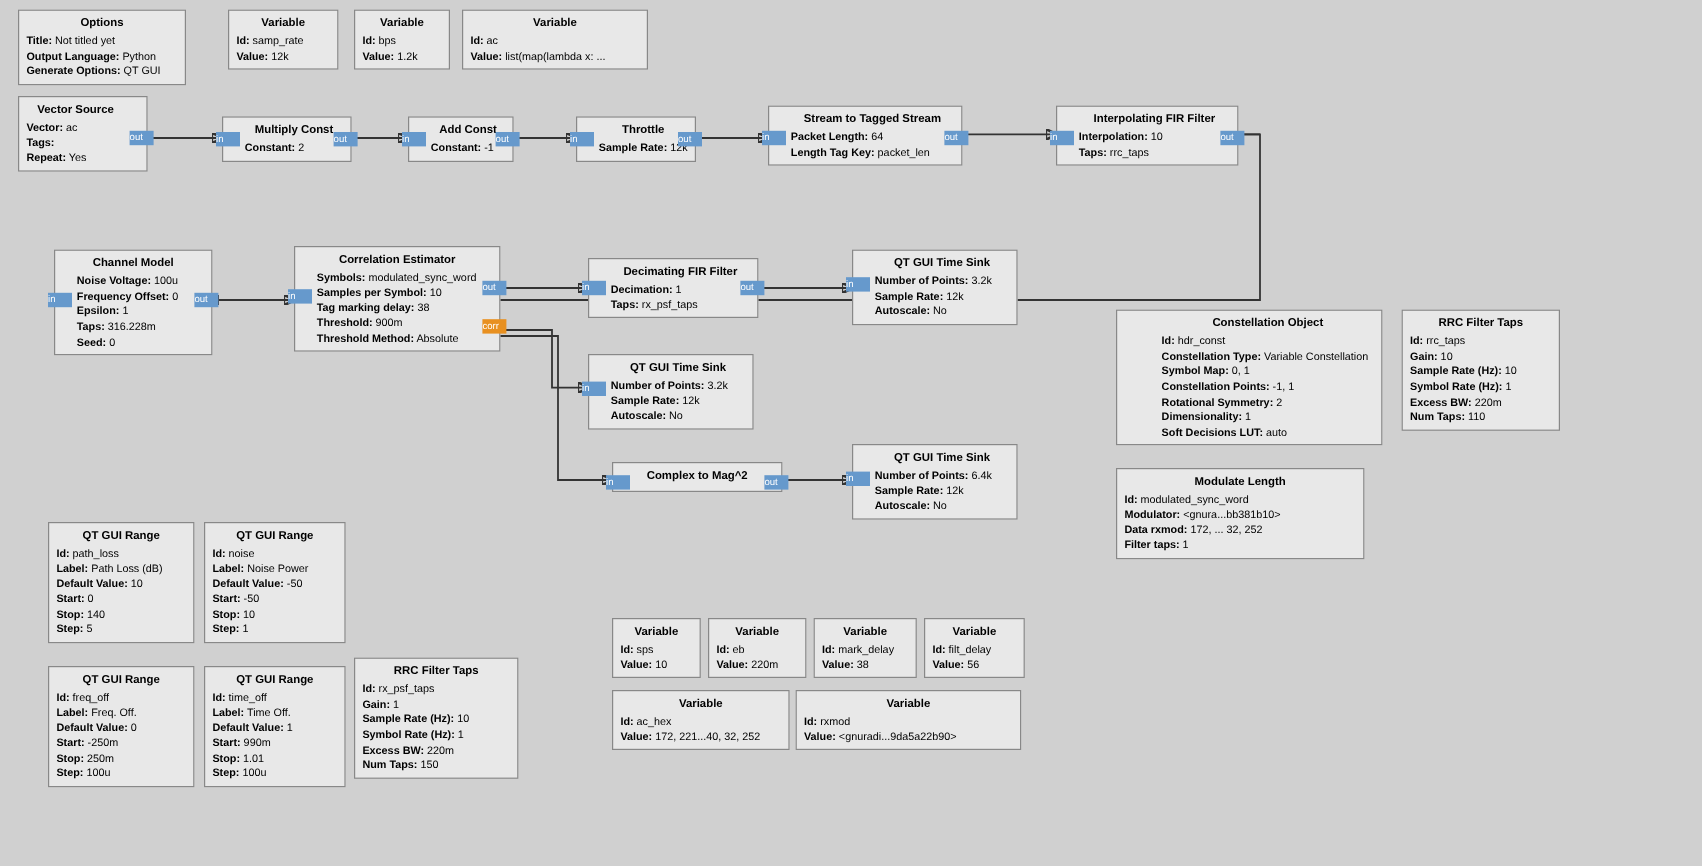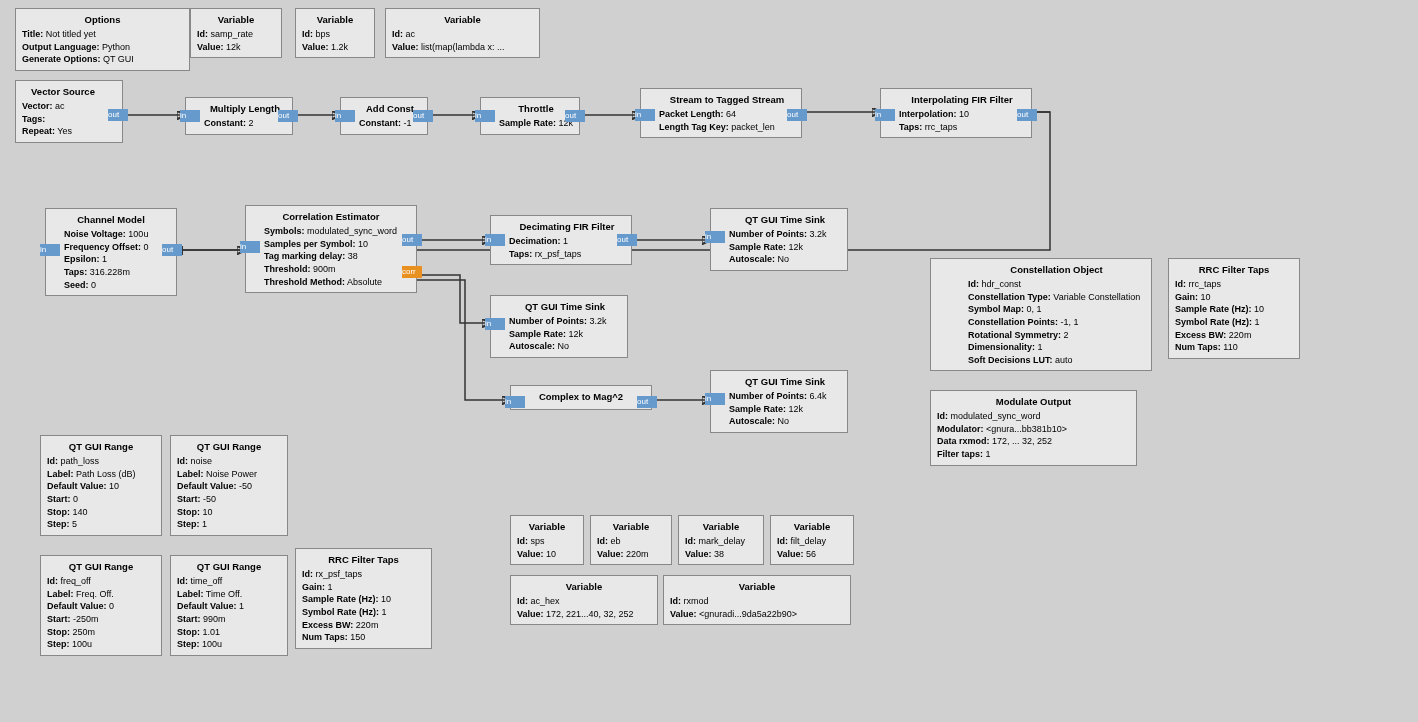--- a/index.html
+++ b/index.html
@@ -87,21 +87,21 @@
 
     <line x1="631" y1="240" x2="709" y2="240" class="arrow"></line>
 
     <path d="M416,275 L460,275 L460,323 L489,323" class="arrow"></path>
 
     <path d="M416,280 L465,280 L465,400 L509,400" class="arrow"></path>
 
     <line x1="651" y1="400" x2="709" y2="400" class="arrow"></line>
   </svg>
 
-  <div class="block" style="left:15px;top:8px;width:175px;">
+  <div class="block" style="left:15px;top:8px;width:140px;">
     <div class="title">Options</div>
     <div class="row"><b>Title:</b> Not titled yet</div>
     <div class="row"><b>Output Language:</b> Python</div>
     <div class="row"><b>Generate Options:</b> QT GUI</div>
   </div>
 
   <div class="block" style="left:190px;top:8px;width:92px;">
     <div class="title">Variable</div>
     <div class="row"><b>Id:</b> samp_rate</div>
     <div class="row"><b>Value:</b> 12k</div>
@@ -122,21 +122,21 @@
   <div class="block" style="left:15px;top:80px;width:108px;padding-right:18px;">
     <div class="title">Vector Source</div>
     <div class="row"><b>Vector:</b> ac</div>
     <div class="row"><b>Tags:</b></div>
     <div class="row"><b>Repeat:</b> Yes</div>
     <div class="port" style="right:-6px;top:28px;">out</div>
   </div>
 
   <div class="block" style="left:185px;top:97px;width:108px;padding-left:18px;">
     <div class="port" style="left:-6px;top:12px;">in</div>
-    <div class="title">Multiply Length</div>
+    <div class="title">Multiply Const</div>
     <div class="row"><b>Constant:</b> 2</div>
     <div class="port" style="right:-6px;top:12px;">out</div>
   </div>
 
   <div class="block" style="left:340px;top:97px;width:88px;padding-left:18px;">
     <div class="port" style="left:-6px;top:12px;">in</div>
     <div class="title">Add Const</div>
     <div class="row"><b>Constant:</b> -1</div>
     <div class="port" style="right:-6px;top:12px;">out</div>
   </div>
@@ -240,21 +240,21 @@
     <div class="title">RRC Filter Taps</div>
     <div class="row"><b>Id:</b> rrc_taps</div>
     <div class="row"><b>Gain:</b> 10</div>
     <div class="row"><b>Sample Rate (Hz):</b> 10</div>
     <div class="row"><b>Symbol Rate (Hz):</b> 1</div>
     <div class="row"><b>Excess BW:</b> 220m</div>
     <div class="row"><b>Num Taps:</b> 110</div>
   </div>
 
   <div class="block" style="left:930px;top:390px;width:207px;">
-    <div class="title">Modulate Output</div>
+    <div class="title">Modulate Length</div>
     <div class="row"><b>Id:</b> modulated_sync_word</div>
     <div class="row"><b>Modulator:</b> &lt;gnura...bb381b10&gt;</div>
     <div class="row"><b>Data rxmod:</b> 172, ... 32, 252</div>
     <div class="row"><b>Filter taps:</b> 1</div>
   </div>
 
   <div class="block" style="left:40px;top:435px;width:122px;">
     <div class="title">QT GUI Range</div>
     <div class="row"><b>Id:</b> path_loss</div>
     <div class="row"><b>Label:</b> Path Loss (dB)</div>

